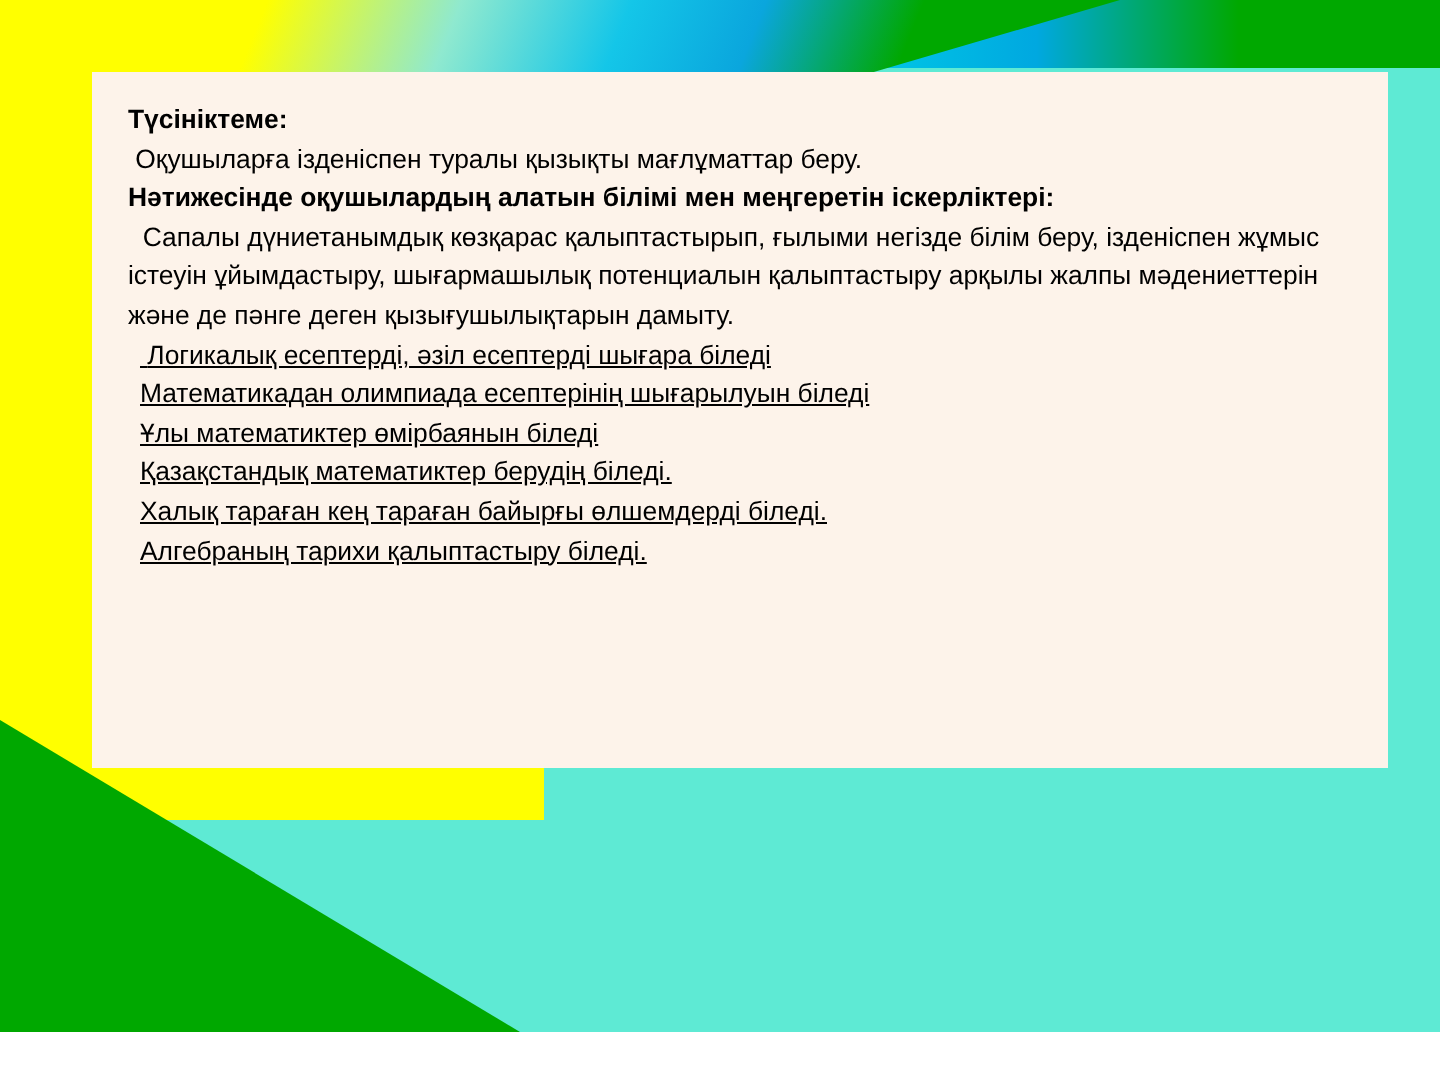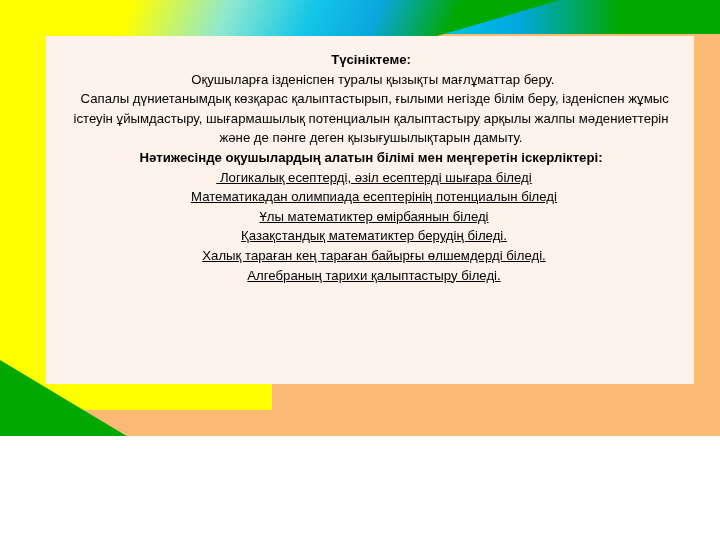--- a/index.html
+++ b/index.html
@@ -9,24 +9,23 @@
   body {
     width: 720px;
     height: 540px;
     overflow: hidden;
     font-family: "Liberation Sans", sans-serif;
   }
 
   .slide {
     position: relative;
     width: 720px;
-    height: 436px;
-    background: #fdba74;
+    height: 516px;
+    background: #5eead4;
     overflow: hidden;
-    text-align: center;
   }
 
   
   .bg-yellow-block {
     position: absolute;
     left: 0;
     top: 0;
     width: 272px;
     height: 410px;
     background: #ffff00;
@@ -91,23 +90,23 @@
 <div class="slide">
   <div class="bg-yellow-block"></div>
   <div class="bg-cyan-top"></div>
   <div class="bg-cyan-diag"></div>
   <div class="bg-green-wedge"></div>
 
   <div class="content-card">
     <div id="lines-container">
         <div class="line bold">Түсініктеме:</div>
         <div class="line"> Оқушыларға ізденіспен туралы қызықты мағлұматтар беру.</div>
+        <div class="line bold">Нәтижесінде оқушылардың алатын білімі мен меңгеретін іскерліктері:</div>
         <div class="line">  Сапалы дүниетанымдық көзқарас қалыптастырып, ғылыми негізде білім беру, ізденіспен жұмыс істеуін ұйымдастыру, шығармашылық потенциалын қалыптастыру арқылы жалпы мәдениеттерін және де пәнге деген қызығушылықтарын дамыту.</div>
-        <div class="line bold">Нәтижесінде оқушылардың алатын білімі мен меңгеретін іскерліктері:</div>
         <div class="line indent1"> Логикалық есептерді, әзіл есептерді шығара біледі</div>
-        <div class="line indent1">Математикадан олимпиада есептерінің потенциалын біледі</div>
+        <div class="line indent1">Математикадан олимпиада есептерінің шығарылуын біледі</div>
         <div class="line indent1">Ұлы математиктер өмірбаянын біледі</div>
         <div class="line indent1">Қазақстандық математиктер берудің біледі.</div>
         <div class="line indent1">Халық тараған кең тараған байырғы өлшемдерді біледі.</div>
         <div class="line indent1">Алгебраның тарихи қалыптастыру біледі.</div>
       </div>
   </div>
 </div>
 
 </body></html>

